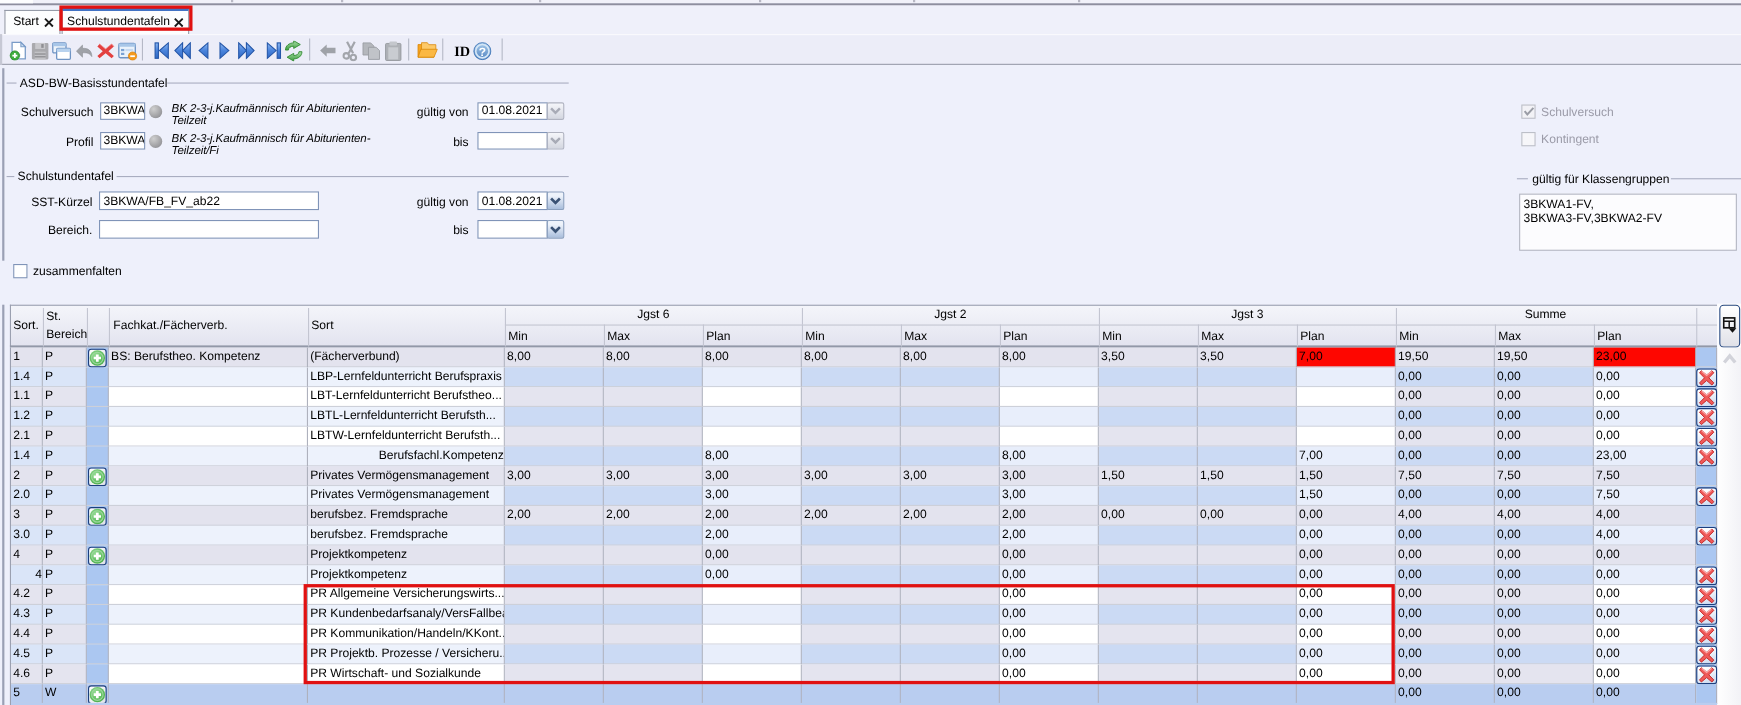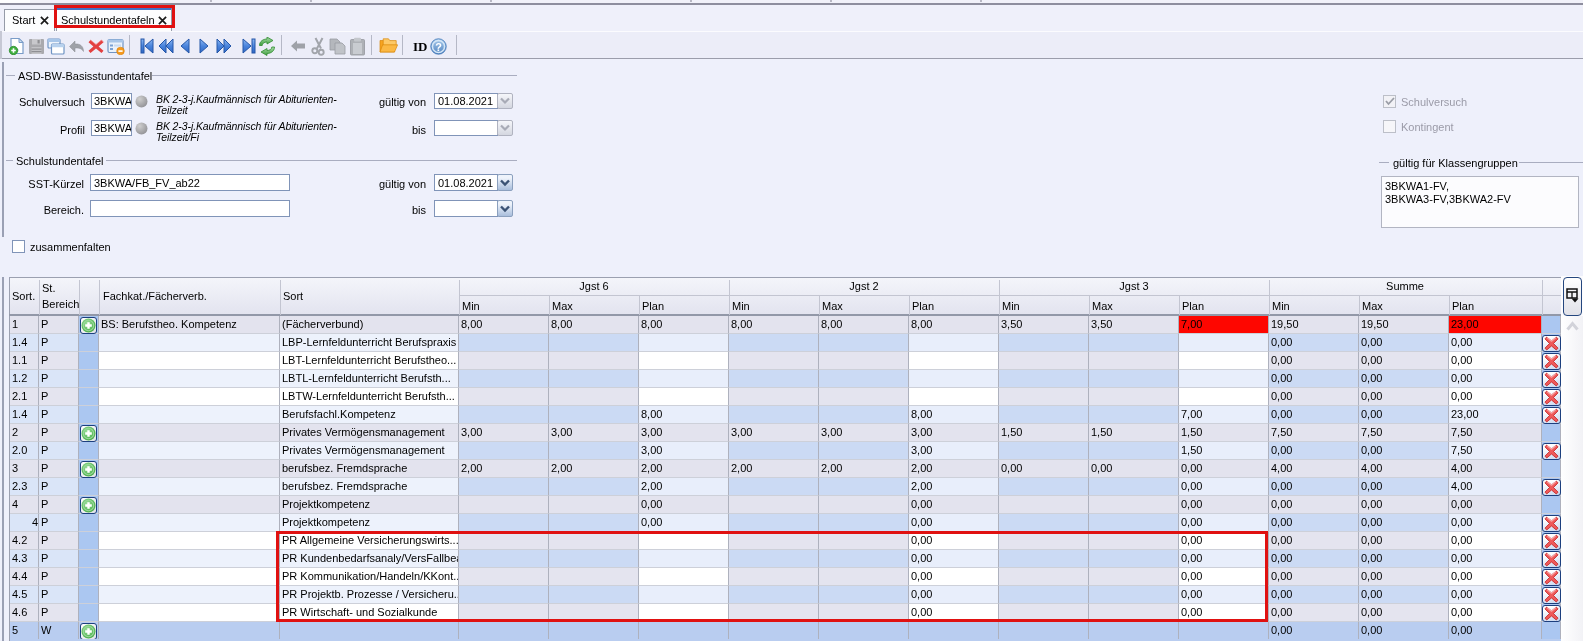--- a/index.html
+++ b/index.html
@@ -399,21 +399,21 @@
 <div class="cell" style="left:1542px;top:388px;width:19px;height:18px;background:#abc7f1;"></div>
 <div class="a" style="left:1542px;top:389px;width:19px;height:17px;background:linear-gradient(160deg,#ffffff 20%,#c6d6ee);border:1.5px solid #1c3f7e;border-radius:3px;box-sizing:border-box;"></div>
 <svg class="a" style="left:1544px;top:390px;" width="15" height="15" viewBox="0 0 15 15">
 <path d="M2.7 1 L7.5 5 L12.3 1 L14 2.9 L9.5 7.5 L14 12.1 L12.3 14 L7.5 10 L2.7 14 L1 12.1 L5.5 7.5 L1 2.9 Z" fill="#ef5a5a" stroke="#c22020" stroke-width="0.8"></path>
 <path d="M3 1.5 L7.5 5.3 L12 1.5" fill="none" stroke="#f9a8a8" stroke-width="1.1"></path>
 </svg>
 <div class="cell" style="left:10px;top:406px;width:29px;height:18px;background:#dae5f8;">1.4</div>
 <div class="cell" style="left:39px;top:406px;width:40px;height:18px;background:#dae5f8;">P</div>
 <div class="cell" style="left:79px;top:406px;width:20px;height:18px;background:#abc7f1;"></div>
 <div class="cell" style="left:99px;top:406px;width:181px;height:18px;background:#edf2fc;"></div>
-<div class="cell" style="left:280px;top:406px;width:179px;height:18px;background:#edf2fc;">Berufsfachl.Kompetenz</div>
+<div class="cell" style="left:280px;top:406px;width:179px;height:18px;background:#edf2fc;text-align:right;">Berufsfachl.Kompetenz</div>
 <div class="cell" style="left:459px;top:406px;width:90px;height:18px;background:#cbdaf4;"></div>
 <div class="cell" style="left:549px;top:406px;width:90px;height:18px;background:#cbdaf4;"></div>
 <div class="cell" style="left:639px;top:406px;width:90px;height:18px;background:#e8eefb;">8,00</div>
 <div class="cell" style="left:729px;top:406px;width:90px;height:18px;background:#cbdaf4;"></div>
 <div class="cell" style="left:819px;top:406px;width:90px;height:18px;background:#cbdaf4;"></div>
 <div class="cell" style="left:909px;top:406px;width:90px;height:18px;background:#e8eefb;">8,00</div>
 <div class="cell" style="left:999px;top:406px;width:90px;height:18px;background:#cbdaf4;"></div>
 <div class="cell" style="left:1089px;top:406px;width:90px;height:18px;background:#cbdaf4;"></div>
 <div class="cell" style="left:1179px;top:406px;width:90px;height:18px;background:#e8eefb;">7,00</div>
 <div class="cell" style="left:1269px;top:406px;width:90px;height:18px;background:#cbdaf4;">0,00</div>
@@ -503,21 +503,21 @@
       <radialGradient id="gn80_461" cx="0.4" cy="0.35" r="0.8">
         <stop offset="0" stop-color="#9ade9a"></stop>
         <stop offset="0.65" stop-color="#58ba58"></stop>
         <stop offset="1" stop-color="#44a444"></stop>
       </radialGradient>
     </defs>
 <circle cx="7.5" cy="7.5" r="7" fill="url(#gn80_461)"></circle>
 <circle cx="7.5" cy="7.5" r="5.2" fill="none" stroke="#9cd69c" stroke-width="1.1"></circle>
 <path d="M7.5 4.2 L7.5 10.8 M4.2 7.5 L10.8 7.5" stroke="#fff" stroke-width="2.4"></path>
 </svg>
-<div class="cell" style="left:10px;top:478px;width:29px;height:18px;background:#dae5f8;">2.3</div>
+<div class="cell" style="left:10px;top:478px;width:29px;height:18px;background:#dae5f8;">3.0</div>
 <div class="cell" style="left:39px;top:478px;width:40px;height:18px;background:#dae5f8;">P</div>
 <div class="cell" style="left:79px;top:478px;width:20px;height:18px;background:#abc7f1;"></div>
 <div class="cell" style="left:99px;top:478px;width:181px;height:18px;background:#edf2fc;"></div>
 <div class="cell" style="left:280px;top:478px;width:179px;height:18px;background:#edf2fc;">berufsbez. Fremdsprache</div>
 <div class="cell" style="left:459px;top:478px;width:90px;height:18px;background:#cbdaf4;"></div>
 <div class="cell" style="left:549px;top:478px;width:90px;height:18px;background:#cbdaf4;"></div>
 <div class="cell" style="left:639px;top:478px;width:90px;height:18px;background:#e8eefb;">2,00</div>
 <div class="cell" style="left:729px;top:478px;width:90px;height:18px;background:#cbdaf4;"></div>
 <div class="cell" style="left:819px;top:478px;width:90px;height:18px;background:#cbdaf4;"></div>
 <div class="cell" style="left:909px;top:478px;width:90px;height:18px;background:#e8eefb;">2,00</div>

